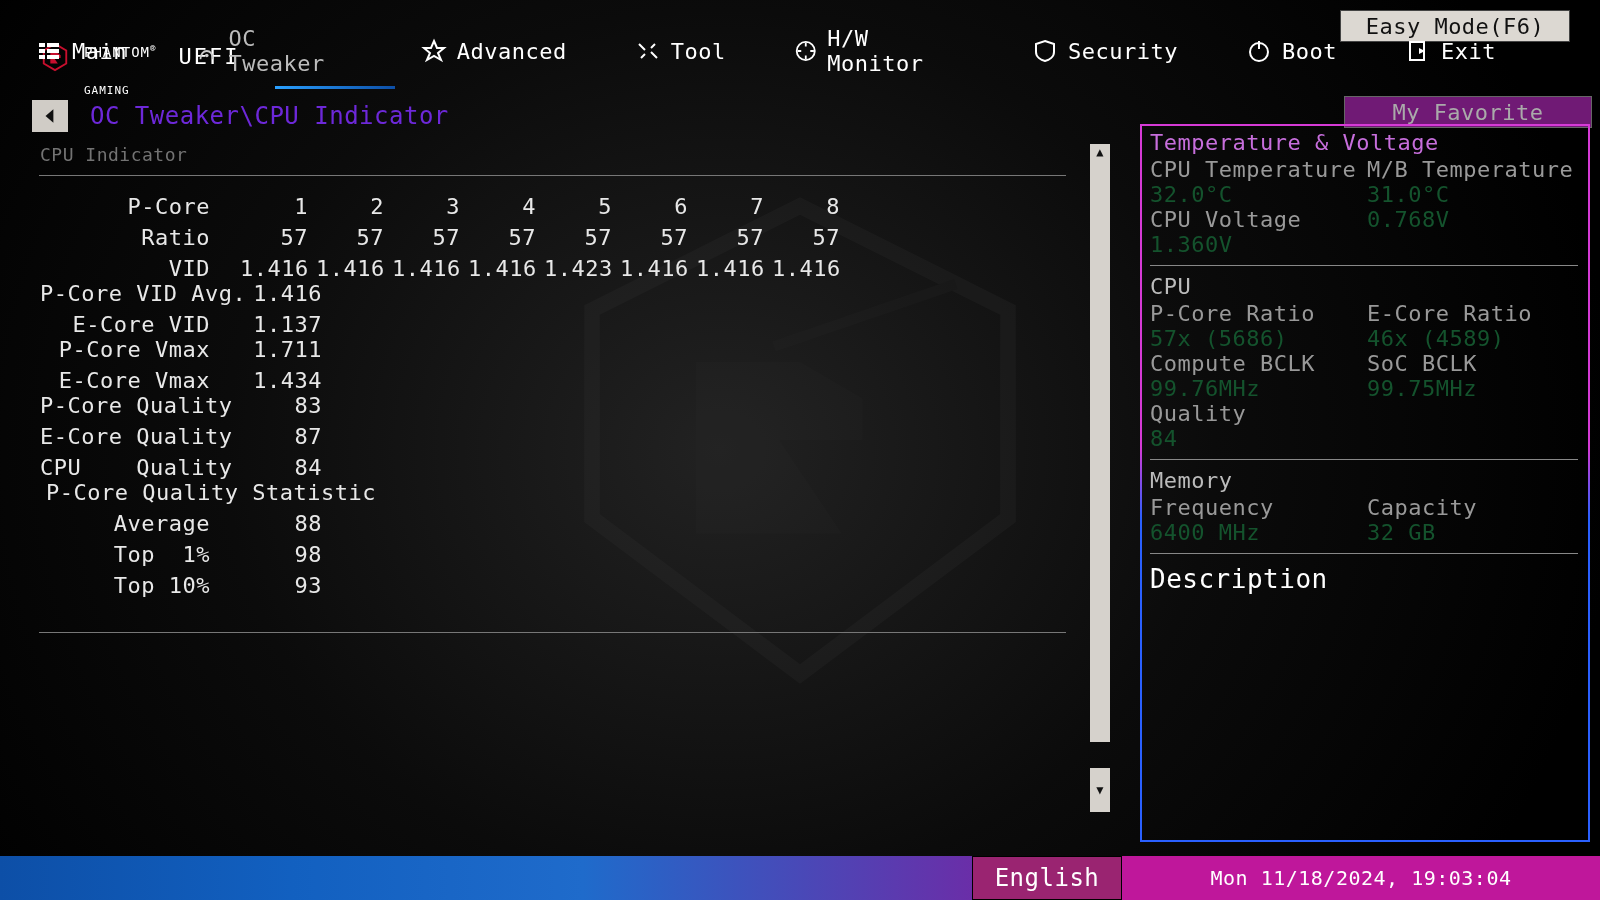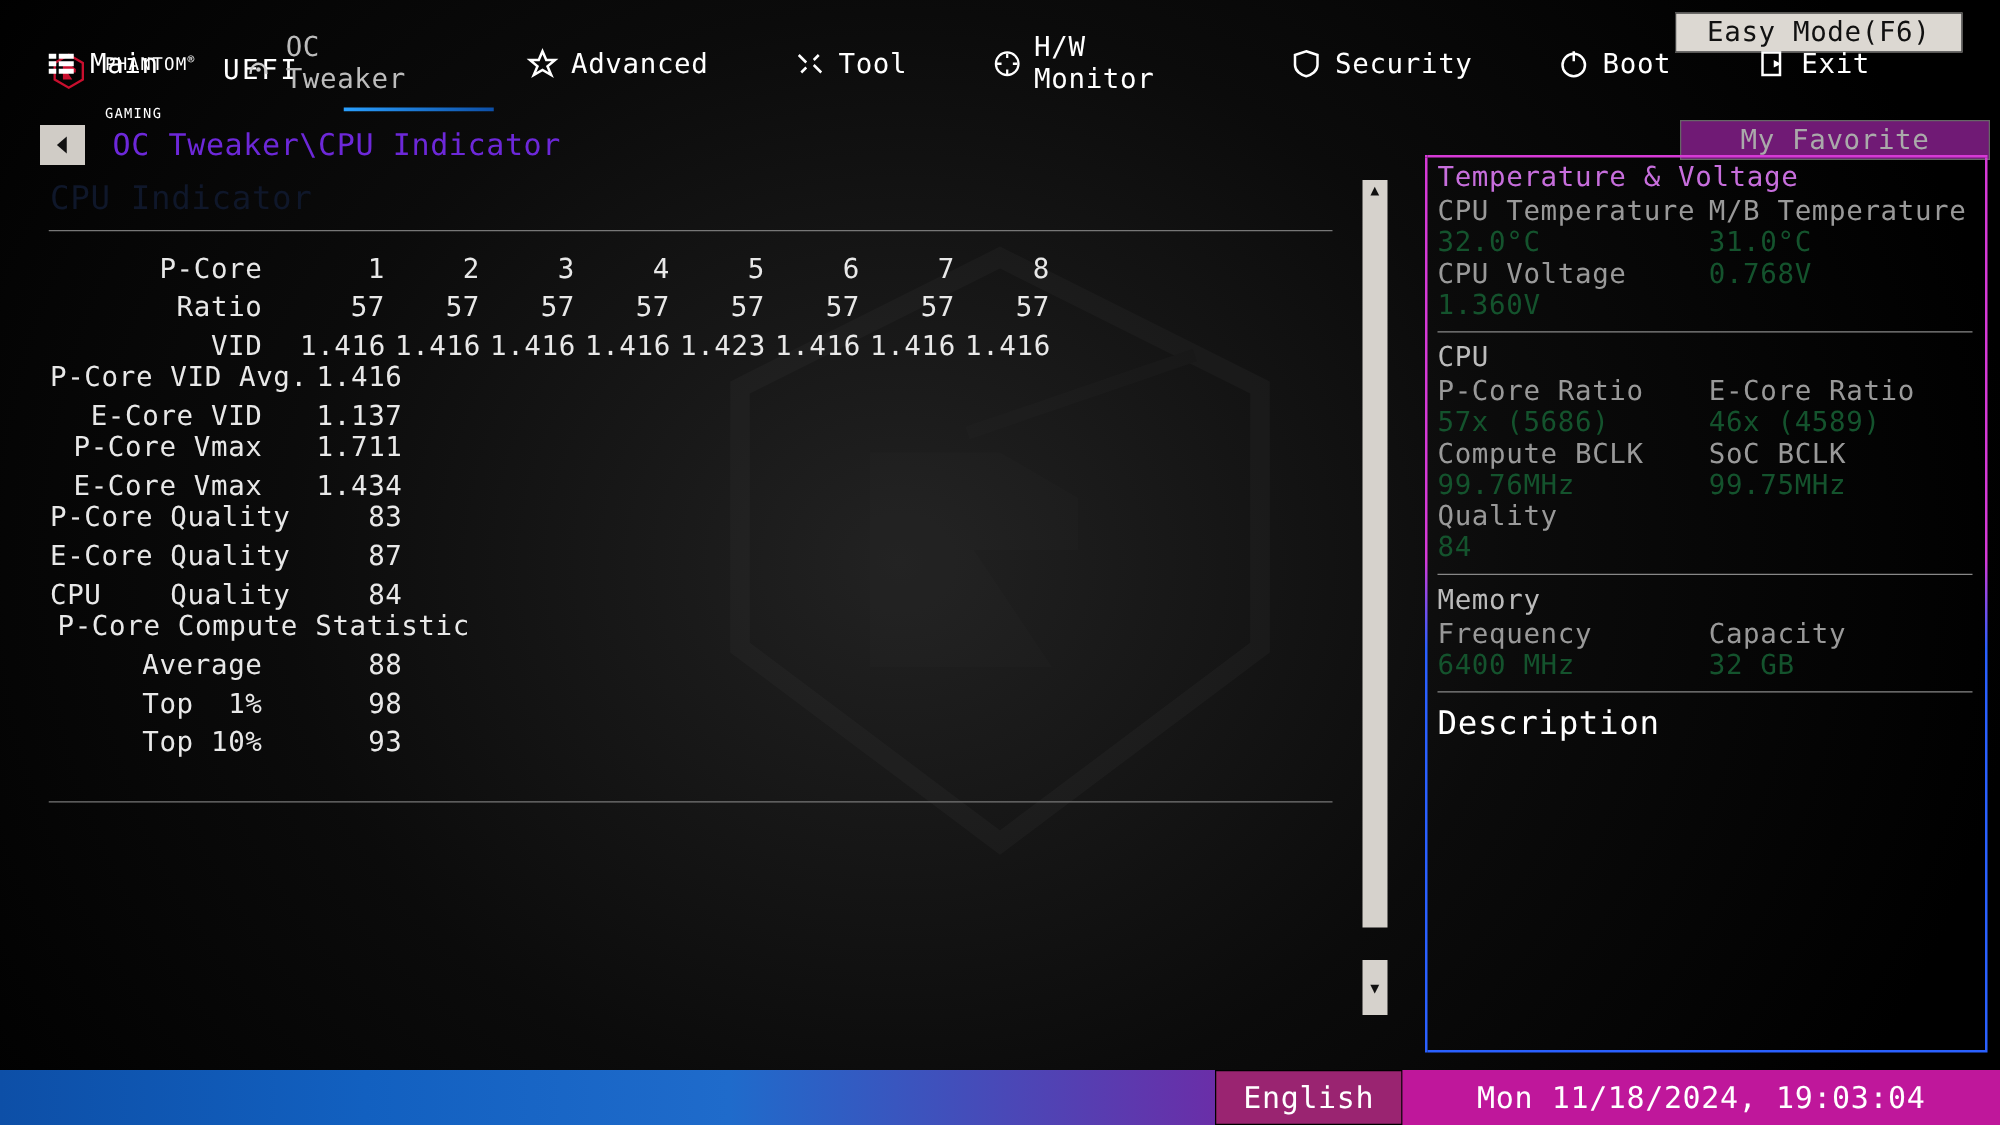--- a/index.html
+++ b/index.html
@@ -39,21 +39,21 @@
 
   
   .crumb-row{position:absolute;top:96px;left:0;right:0;height:40px;display:flex;align-items:center;}
   .back-btn{width:36px;height:32px;background:#d0ccc6;margin-left:32px;color:#111;display:flex;align-items:center;justify-content:center;cursor:pointer;}
   .back-btn svg{width:18px;height:18px;}
   .crumb{margin-left:22px;color:#6d28d9;font-size:24px;}
   .my-fav{position:absolute;right:8px;top:0;width:248px;height:32px;border:1px solid #666;background:#701a75;color:#aaa;display:flex;align-items:center;justify-content:center;font-size:22px;cursor:pointer;}
 
   
   .content{position:absolute;top:144px;left:40px;right:499px;bottom:70px;}
-  .section-title{font-size:26px;color:#0f172a;margin-bottom:10px;}
+  .section-title{font-size:18px;color:#737373;margin-bottom:10px;}
   .hr{height:1px;background:#777;margin-bottom:18px;width:1027px;margin-left:-1px;}
   
   .grid{display:grid;grid-template-columns:200px repeat(8,76px);column-gap:0;row-gap:6px;}
   .lbl{text-align:right;padding-right:30px;white-space:pre;}
   .cell{text-align:right;padding-right:8px;}
   .pair-grid{display:grid;grid-template-columns:200px 90px;row-gap:6px;}
   .pair-grid .lbl{text-align:right;padding-right:30px;white-space:pre;}
   .pair-grid .val{text-align:right;padding-right:8px;}
   .hr2{height:1px;background:#777;margin-top:34px;width:1027px;margin-left:-1px;}
 
@@ -72,21 +72,21 @@
   .side-grid{display:grid;grid-template-columns:1fr 1fr;column-gap:6px;}
   .side-grid .k{color:#999;}
   .side-grid .v{color:#14532d;}
   .side-sep{height:1px;background:#888;margin:8px 0;}
   .desc-h{color:#fff;font-size:26px;margin-top:10px;}
 
   
   .bottom{position:absolute;left:0;right:0;bottom:0;height:44px;display:flex;}
   .bottom-left{flex:1;background:linear-gradient(90deg,#0d4fa7 0%,#1260c0 30%,#1f6bcb 60%,#6a2ea8 100%);}
   .lang-btn{width:150px;background:#9a2471;border:1px solid #000;color:#fff;display:flex;align-items:center;justify-content:center;font-size:24px;cursor:pointer;}
-  .datetime{flex:0 0 478px;background:#bf179b;color:#fff;display:flex;align-items:center;justify-content:center;font-size:24px;}
+  .datetime{flex:0 0 478px;background:#bf179b;color:#fff;display:flex;align-items:center;justify-content:center;font-size:20px;}
 
   
   .active-underline{position:absolute;top:86px;left:275px;width:120px;height:3px;background:linear-gradient(90deg,#2aa0ff,#0d4fa7);}
 
 </style>
 </head>
 <body>
 
 <div class="watermark">
   <svg viewBox="0 0 100 100">
@@ -234,21 +234,21 @@
       </div>
       <div class="pair-grid">
         <div class="lbl">P-Core Quality</div>
         <div class="val">83</div>
         <div class="lbl">E-Core Quality</div>
         <div class="val">87</div>
         <div class="lbl">CPU    Quality</div>
         <div class="val">84</div>
       </div>
       <div class="pair-grid">
-        <div class="lbl" style="grid-column: 1 / span 2; text-align: left; padding-right: 0px; padding-left: 6px;">P-Core Compute Statistic</div>
+        <div class="lbl" style="grid-column: 1 / span 2; text-align: left; padding-right: 0px; padding-left: 6px;">P-Core Quality Statistic</div>
         <div class="lbl">Average</div>
         <div class="val">88</div>
         <div class="lbl">Top  1%</div>
         <div class="val">98</div>
         <div class="lbl">Top 10%</div>
         <div class="val">93</div>
       </div>
     </div>
 
   <div class="hr2"></div>

